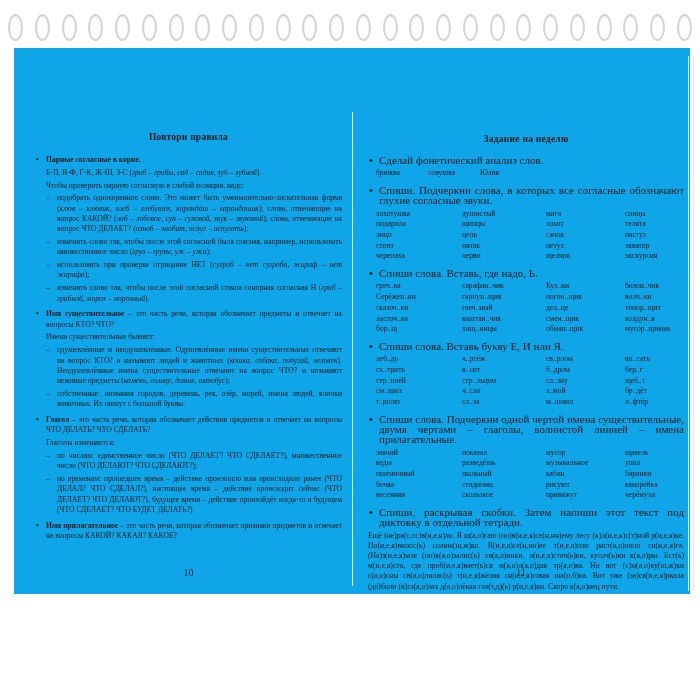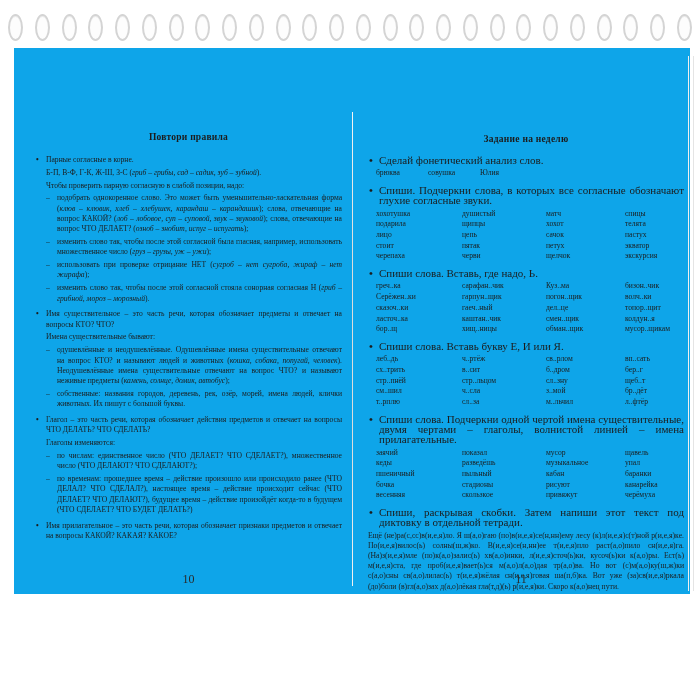--- a/index.html
+++ b/index.html
@@ -23,32 +23,32 @@
   .page-title{text-align:center;font-weight:bold;font-size:9.5px;letter-spacing:.25px;
     margin:84px 0 13px 0;}
   .page.pright .page-title{margin-top:86px;margin-bottom:11px;}
   
   .blk{position:relative;font-size:7.6px;line-height:10.3px;text-align:justify;margin-bottom:2.5px;}
   .blk.bullet{padding-left:11px;margin-top:5.5px;}
   .blk.bullet::before{content:"•";position:absolute;left:1px;font-weight:bold;}
   .blk.plain{margin-left:11px;}
   .blk.dash{margin-left:11px;padding-left:11px;}
   .blk.dash::before{content:"–";position:absolute;left:0;}
-  .b{font-weight:normal;}
+  .b{font-weight:bold;}
   .i{font-style:italic;}
   
   .task-head{position:relative;font-size:11px;line-height:10.3px;text-align:justify;
     padding-left:11px;margin:6px 0 3px 0;}
   .task-head::before{content:"•";position:absolute;left:1px;font-weight:bold;}
   .word-grid{display:grid;font-size:7.6px;line-height:10.7px;margin:1px 0 3px 8px;}
   .word-grid span{white-space:nowrap;overflow:hidden;}
   .g4{grid-template-columns:86px 84px 79px 1fr;}
   .g3{grid-template-columns:52px 52px 1fr;margin-bottom:2px;}
   .dictation{font-size:7.7px;line-height:10.15px;text-align:justify;margin-top:3px;letter-spacing:0;}
-  .pagenum{position:absolute;bottom:7px;left:0;right:0;text-align:center;font-size:12px;color:#2a2a2a;}
+  .pagenum{position:absolute;bottom:16px;left:0;right:0;text-align:center;font-size:10px;color:#2a2a2a;}
   .page.pleft .pagenum{left:11px;}
 </style>
 </head>
 <body>
 
 <div class="spiral" id="spiral">
     <div class="ring"></div>
     <div class="ring"></div>
     <div class="ring"></div>
     <div class="ring"></div>

